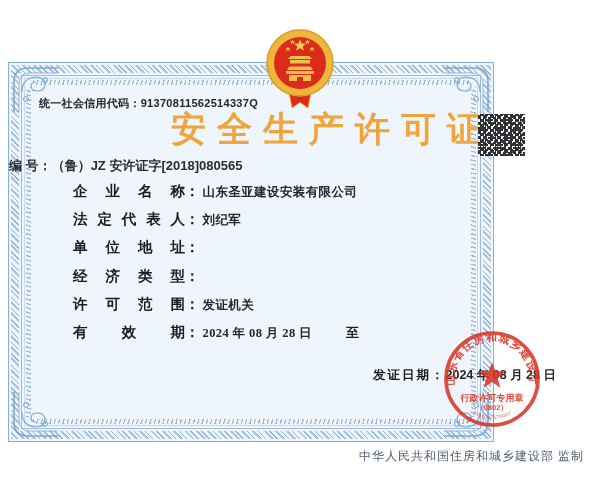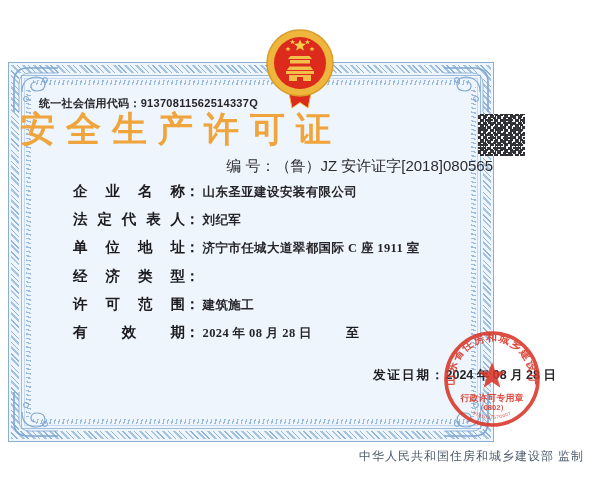--- a/index.html
+++ b/index.html
@@ -25,29 +25,29 @@
       background:repeating-linear-gradient(15deg,#9abadf 0 1.3px,rgba(0,0,0,0) 1.3px 4.2px);}
   .corner{position:absolute;width:48px;height:48px;color:#7fa7d1;pointer-events:none;}
   .corner svg{width:100%;height:100%;display:block;}
   .corner.tl{left:3px;top:3px}
   .corner.tr{right:3px;top:3px;transform:scaleX(-1)}
   .corner.bl{left:3px;bottom:3px;transform:scaleY(-1)}
   .corner.br{right:3px;bottom:3px;transform:scale(-1,-1)}
 
   
   .credit{position:absolute;left:30px;top:33px;font-size:11px;font-weight:700;color:#26262a;letter-spacing:.3px;}
-  .title{position:absolute;left:0;right:0;top:43px;text-align:left;
+  .title{position:absolute;left:0;right:0;top:43px;text-align:right;
          font-size:35px;font-weight:800;color:#efa53c;letter-spacing:11px;text-indent:11px;white-space:nowrap;}
   .qr{position:absolute;left:469px;top:51px;width:47px;height:42px;
       background:
         repeating-conic-gradient(#2e2e30 0% 25%, rgba(0,0,0,0) 0% 50%) 0px 0px/5px 5px,
         repeating-conic-gradient(#3a3a3c 0% 25%, rgba(0,0,0,0) 0% 50%) 2px 1px/7px 7px,
         #f2f6fb;}
-  .serial{position:absolute;left:0;right:0;top:94px;text-align:right;
-          font-size:15px;font-weight:400;color:#2c2c30;}
+  .serial{position:absolute;left:0;right:0;top:94px;text-align:left;
+          font-size:13px;font-weight:700;color:#2c2c30;}
   .rows{position:absolute;left:64px;top:119px;right:28px;}
   .row{display:flex;align-items:baseline;height:28.2px;}
   .lbl{display:inline-flex;justify-content:space-between;width:112px;
        font-size:14.5px;font-weight:800;color:#1c1c20;}
   .colon{font-size:14.5px;font-weight:800;color:#1c1c20;margin-right:3px;}
   .val{font-size:12.5px;font-weight:700;color:#26262a;letter-spacing:.4px;white-space:nowrap;font-family:Liberation Serif, serif;}
   .to{font-size:13px;font-weight:800;color:#1c1c20;margin:0 16px 0 34px;}
   .issue-line{position:absolute;font-size:12.5px;font-weight:800;color:#1c1c20;white-space:nowrap;}
   .issue-line .l{letter-spacing:2px;}
   .issue-line .v{font-weight:700;color:#26262a;}
@@ -145,40 +145,39 @@
           <span class="val">刘纪军</span>
       </div>
       <div class="row">
         <span class="lbl">
             <span>单</span>
             <span>位</span>
             <span>地</span>
             <span>址</span>
           </span>
           <span class="colon">：</span>
-          <span class="val">济宁市任城大道翠都国际 C 座 1911 室</span>
       </div>
       <div class="row">
         <span class="lbl">
             <span>经</span>
             <span>济</span>
             <span>类</span>
             <span>型</span>
           </span>
           <span class="colon">：</span>
       </div>
       <div class="row">
         <span class="lbl">
             <span>许</span>
             <span>可</span>
             <span>范</span>
             <span>围</span>
           </span>
           <span class="colon">：</span>
-          <span class="val">建筑施工</span>
+          <span class="val">发证机关</span>
       </div>
       <div class="row">
         <span class="lbl">
             <span>有</span>
             <span>效</span>
             <span>期</span>
           </span>
           <span class="colon">：</span>
           <span class="val">2024 年 08 月 28 日</span>
           <span class="to">至</span>

